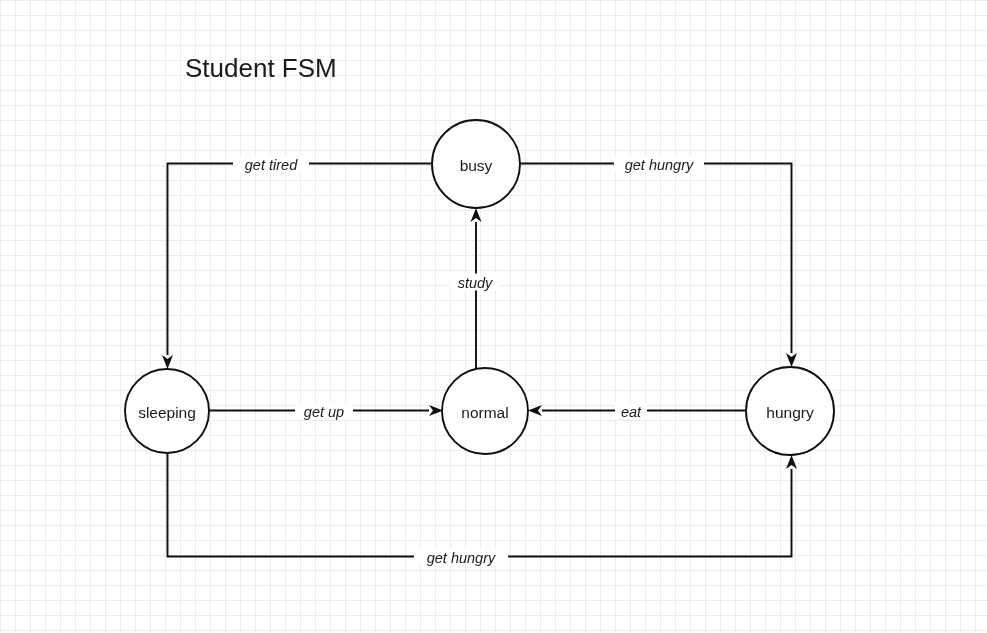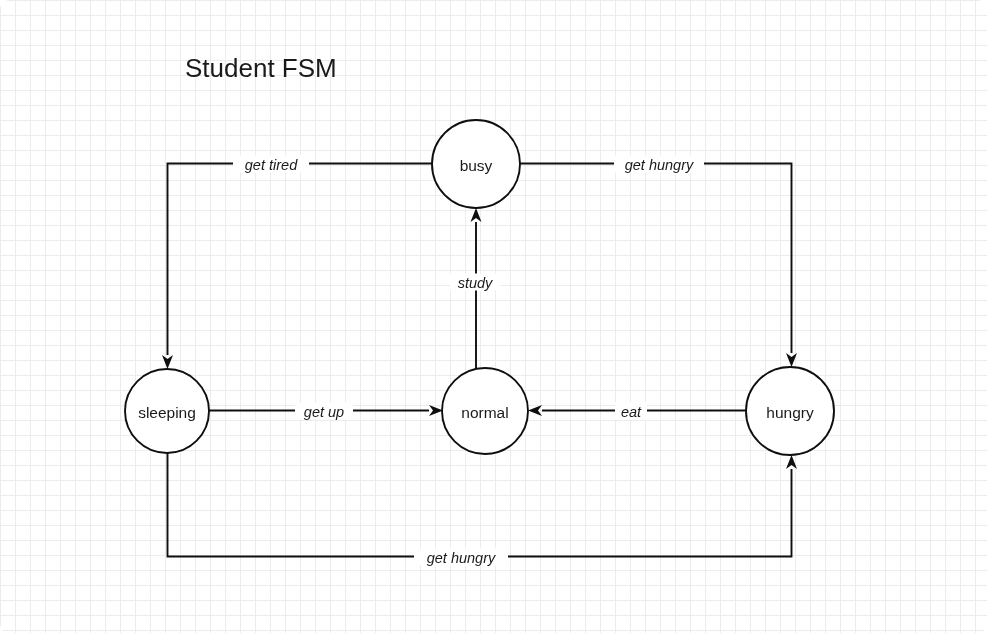--- a/index.html
+++ b/index.html
@@ -22,21 +22,20 @@
       linear-gradient(to right, #ececed 1px, transparent 1px),
       linear-gradient(to bottom, #ececed 1px, transparent 1px),
       linear-gradient(to right, #e2e2e4 1px, transparent 1px),
       linear-gradient(to bottom, #e2e2e4 1px, transparent 1px);
     background-size:
       15px 15px,
       15px 15px,
       75px 75px,
       75px 75px;
     background-position: 0 0, 0 0, 0 0, 0 0;
-    border-radius: 9px;
   }
   #diagram {
     position: absolute;
     left: 0;
     top: 0;
     width: 987px;
     height: 633px;
   }
   .edge-line {
     fill: none;

